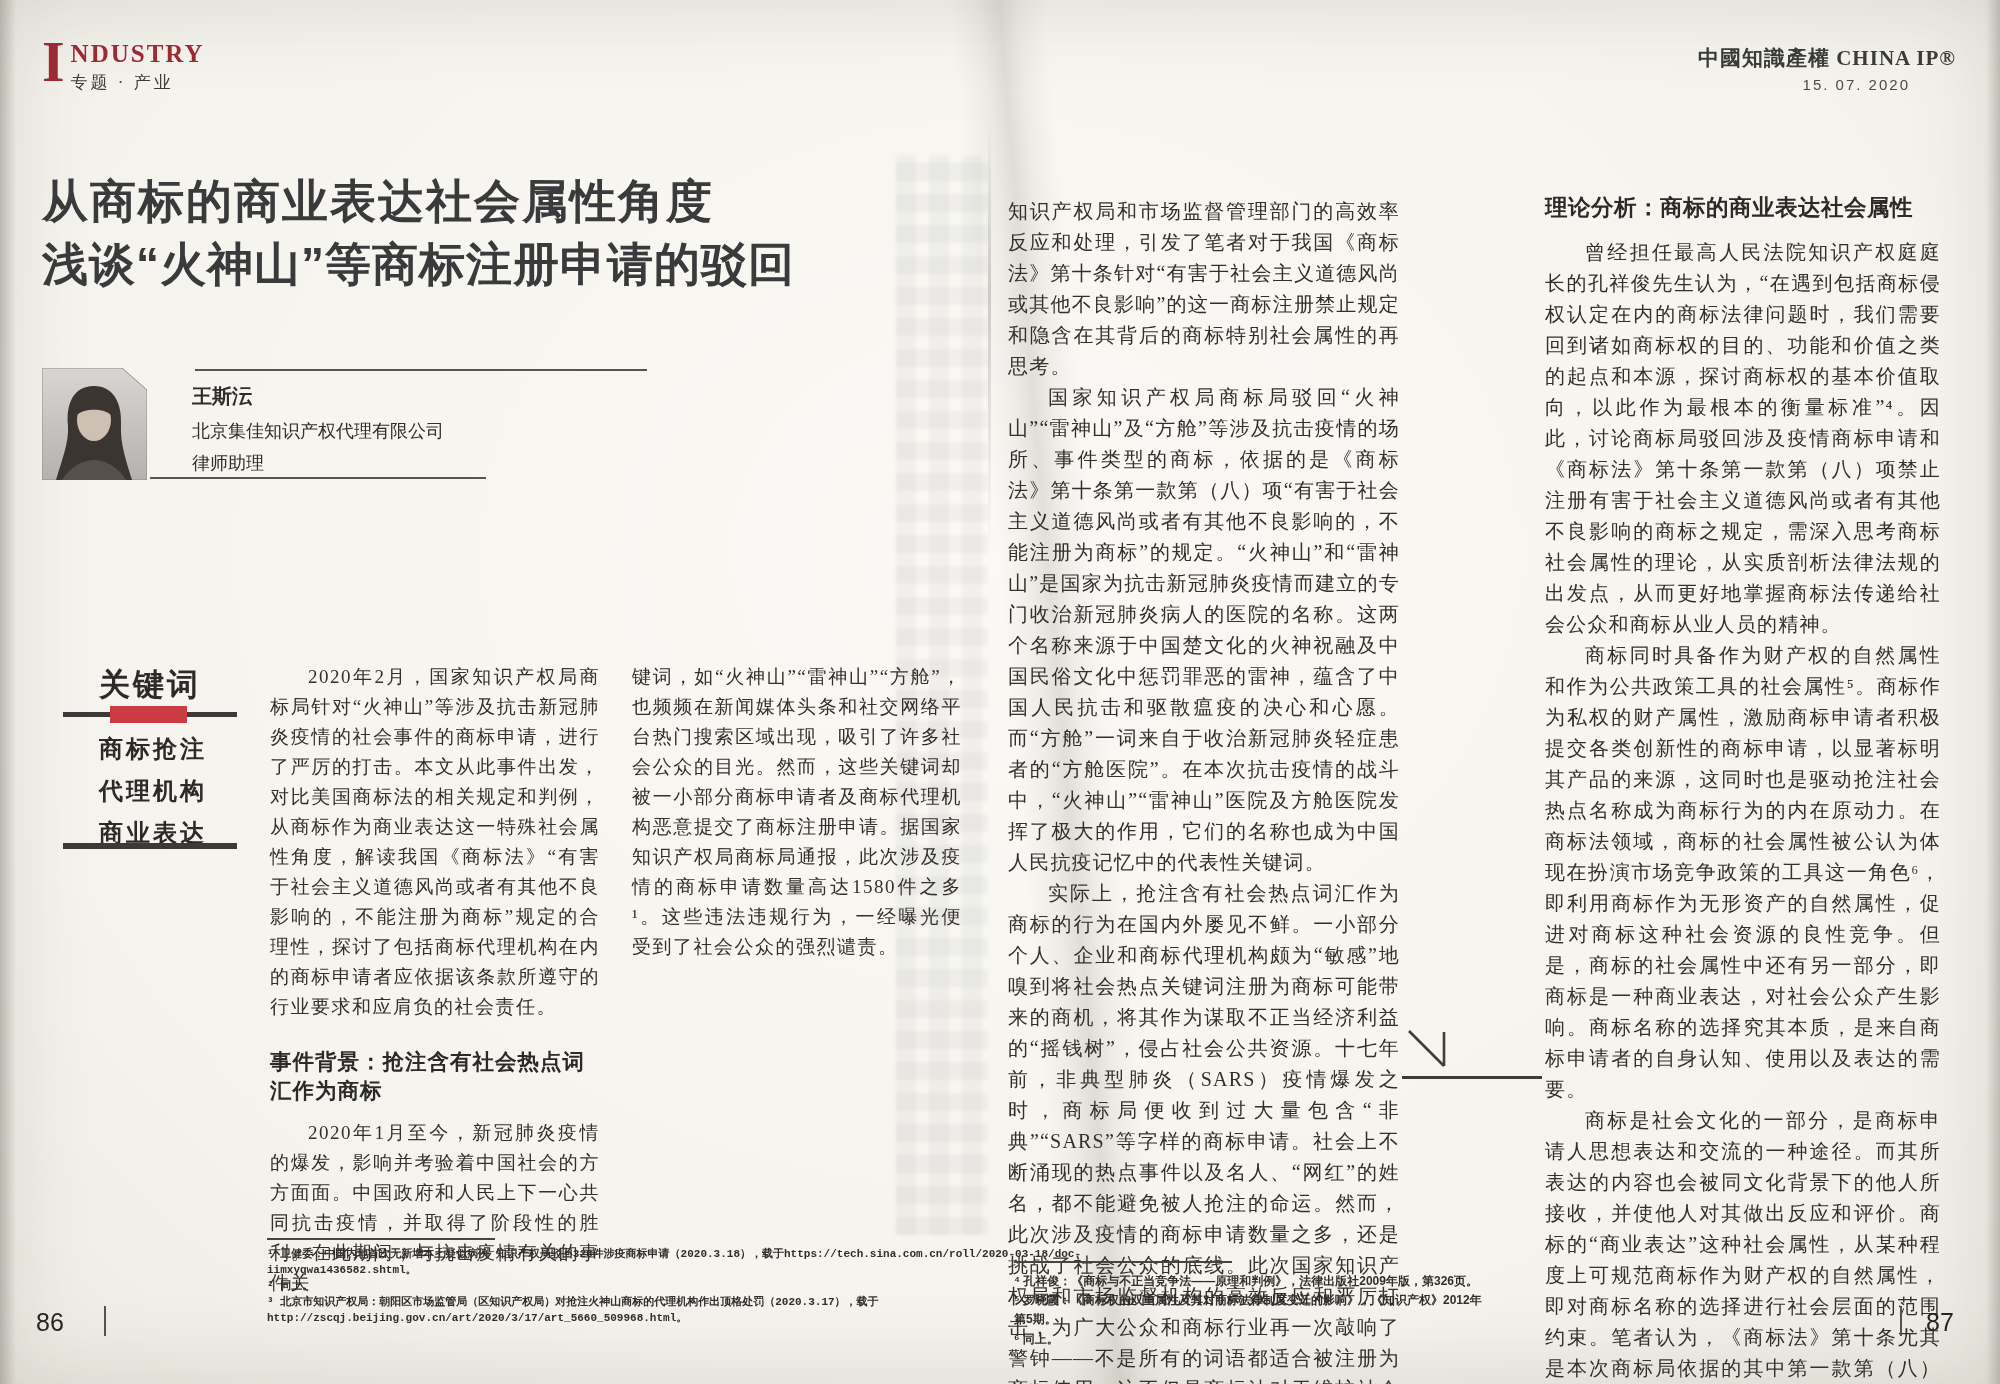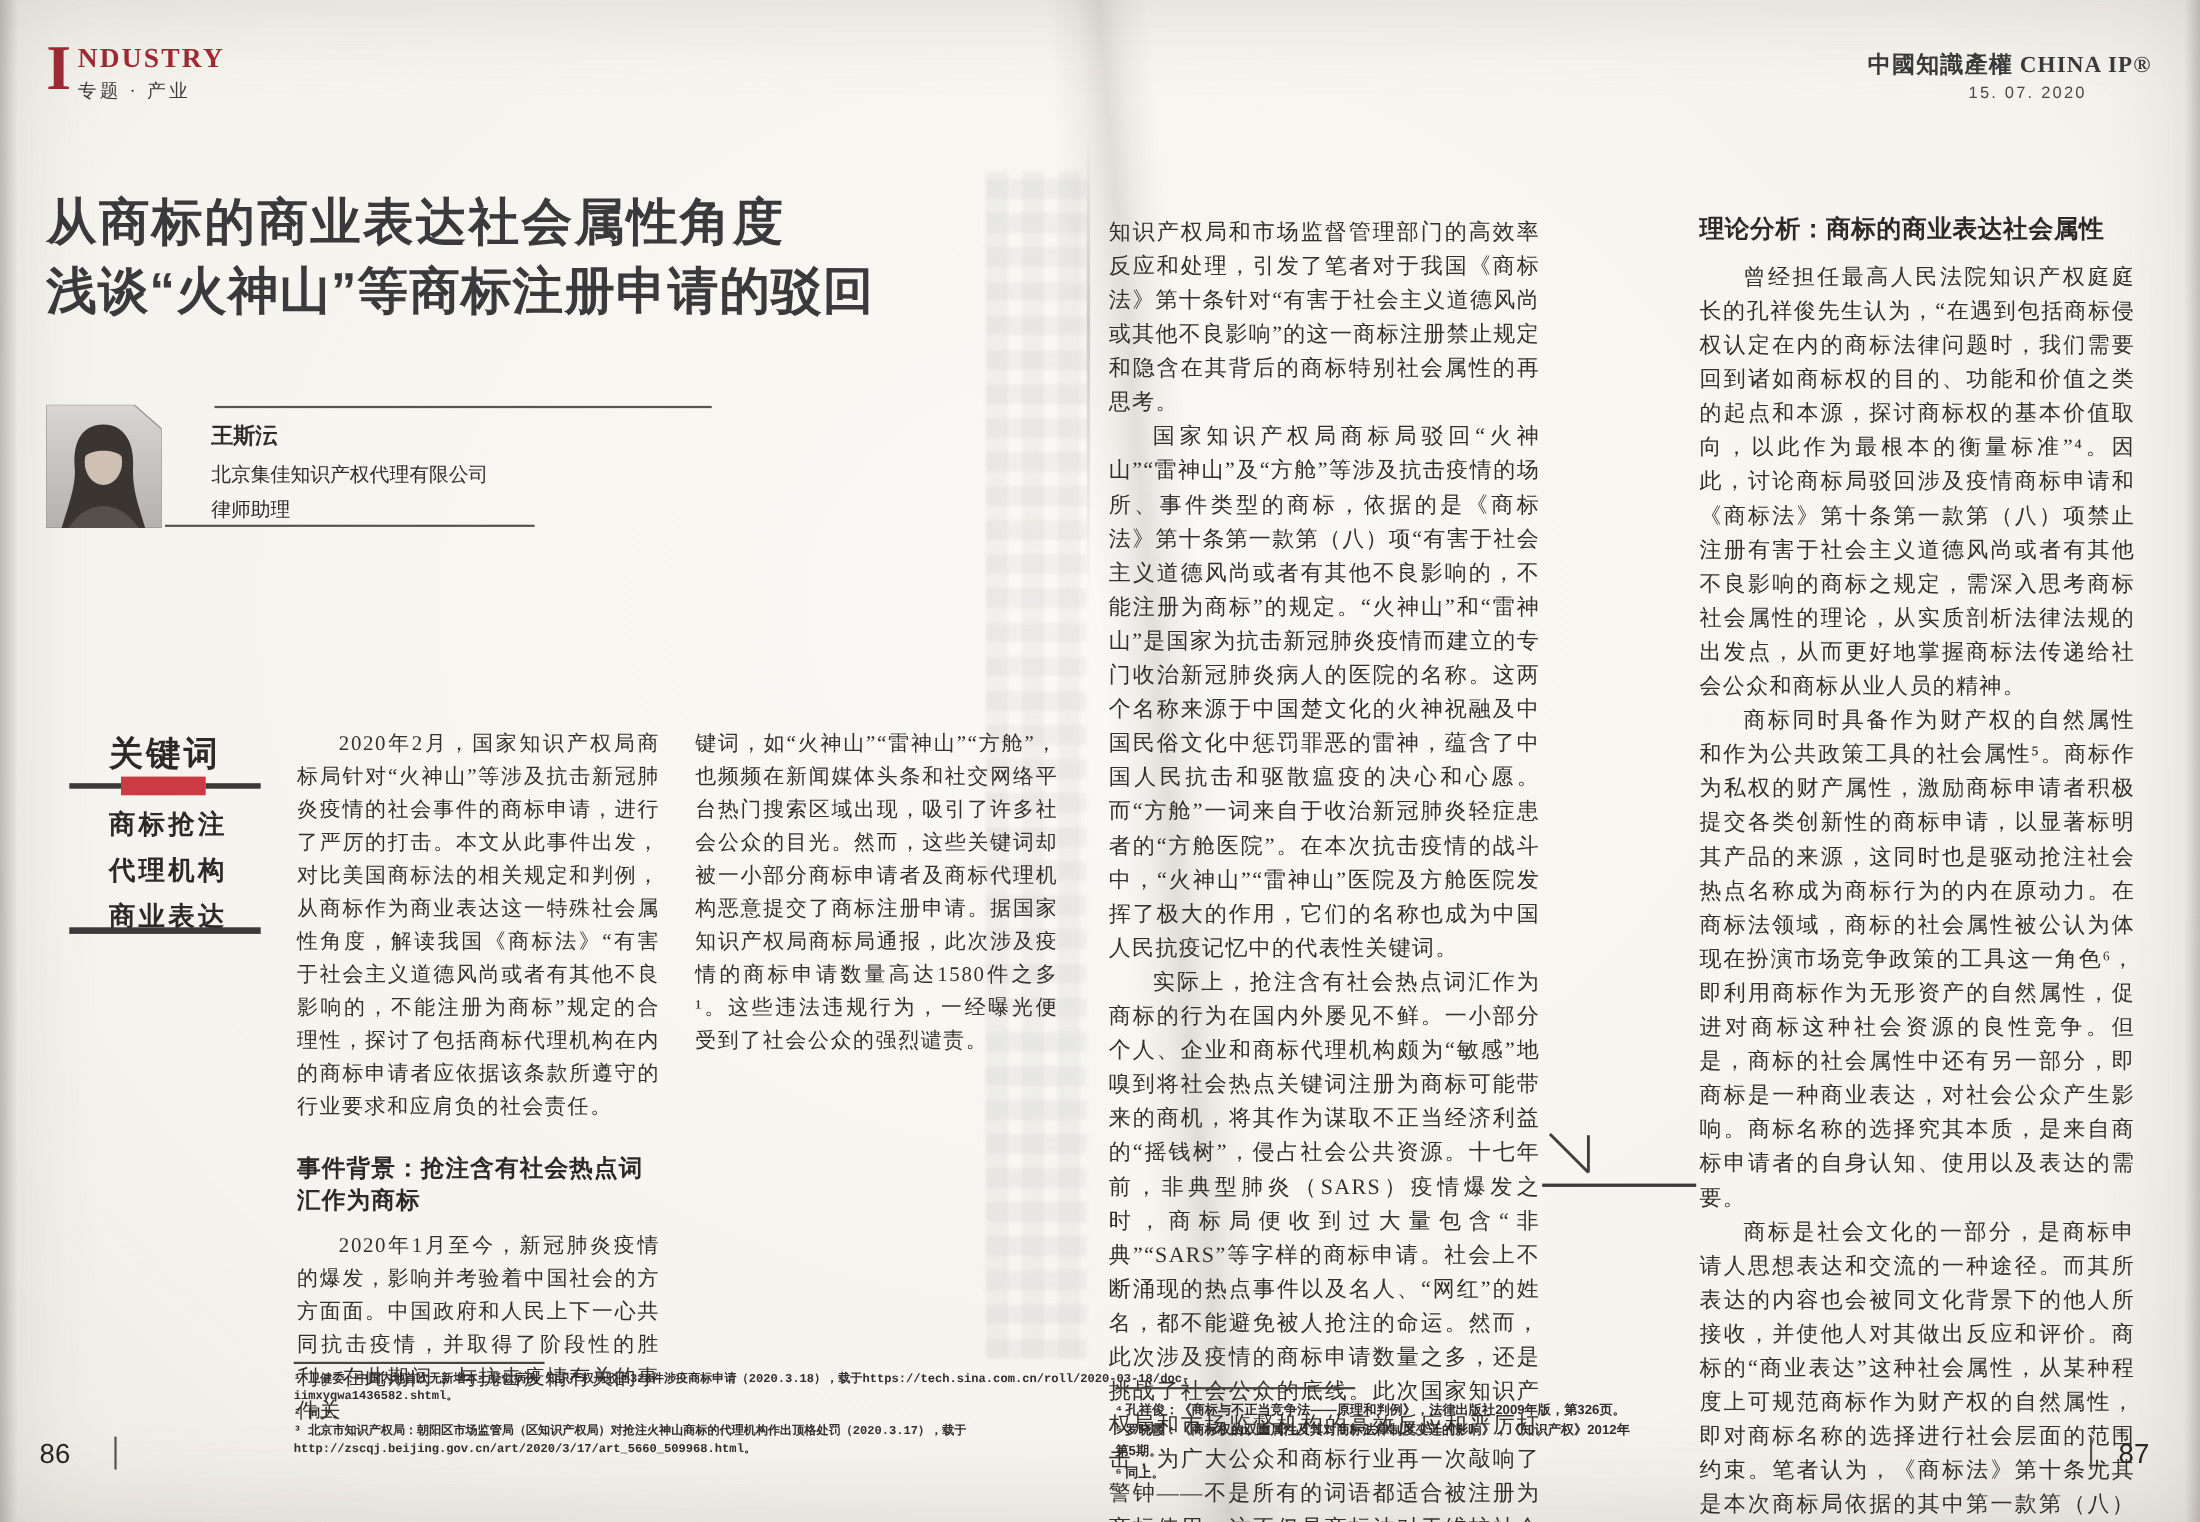--- a/index.html
+++ b/index.html
@@ -88,21 +88,21 @@
   .footnotes-86{ position:absolute; left:267px; top:1247px; width:818px;
     font-family:Liberation Mono, monospace; font-weight:700;
     font-size:11px; line-height:1.45; color:#2f2e2c; }
   .fn-rule-87{ position:absolute; left:1014px; top:1261px; width:218px; height:2px; background:#47433e; }
   .footnotes-87{ position:absolute; left:1014px; top:1272px; width:470px;
     font-family:"Liberation Sans","DejaVu Sans",sans-serif; font-weight:700;
     font-size:12px; line-height:1.6; color:#2f2e2c; }
   
   .masthead{ position:absolute; right:44px; top:44px; font-weight:700; font-size:21px;
     letter-spacing:1px; color:#3a3a3a; }
-  .issue-date{ position:absolute; right:103px; top:76px;
+  .issue-date{ position:absolute; right:90px; top:76px;
     font-family:"Liberation Sans","DejaVu Sans",sans-serif; font-size:15px;
     letter-spacing:2px; color:#4a4a48; }
   .pagenum{ position:absolute; font-family:"Liberation Sans","DejaVu Sans",sans-serif;
     font-size:25px; color:#262522; top:1308px; }
   .pn-86{ left:36px; } .pn-87{ left:1926px; }
   .pn-bar{ position:absolute; top:1306px; width:2px; height:30px; background:#55524d; }
   .bar-86{ left:104px; } .bar-87{ left:1900px; }
 </style>
 </head>
 <body>

